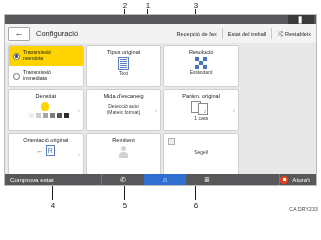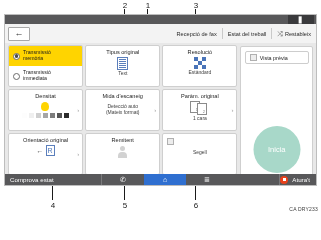--- a/index.html
+++ b/index.html
@@ -355,20 +355,21 @@
     </div>
 
   <div id="device">
 
     <div class="status-strip">
       <div class="status-icon">▋</div>
     </div>
 
     <div class="header">
       <div class="back-btn">←</div>
+      <div class="header-title">Configuració</div>
       <div class="header-right">
         <div class="hdr-item">
           <span>Recepció de fax</span>
         </div>
         <div class="hdr-sep"></div>
         <div class="hdr-item">
           <span>Estat del treball</span>
         </div>
         <div class="hdr-sep"></div>
         <div class="hdr-item">
@@ -479,31 +480,20 @@
             </div>
           </div>
 
           <div class="card">
             <div class="card-check"></div>
             <div class="card-value" style="margin-top:13px">Segell</div>
           </div>
         </div>
       </div>
 
-      <div class="preview-pane">
-        <div class="preview-inner">
-          <div class="preview-check-row">
-            <span class="preview-box"></span>
-            <span class="preview-label">Vista prèvia</span>
-          </div>
-          <div class="start-btn">
-            <span>Inicia</span>
-          </div>
-        </div>
-      </div>
     </div>
 
     <div class="bottom-bar">
       <div class="bb-status">Comprova estat</div>
       <div class="bb-sep"></div>
       <div class="bb-cell">✆</div>
       <div class="bb-cell home">⌂</div>
       <div class="bb-cell">≣</div>
       <div class="bb-spacer"></div>
       <div class="bb-sep"></div>

